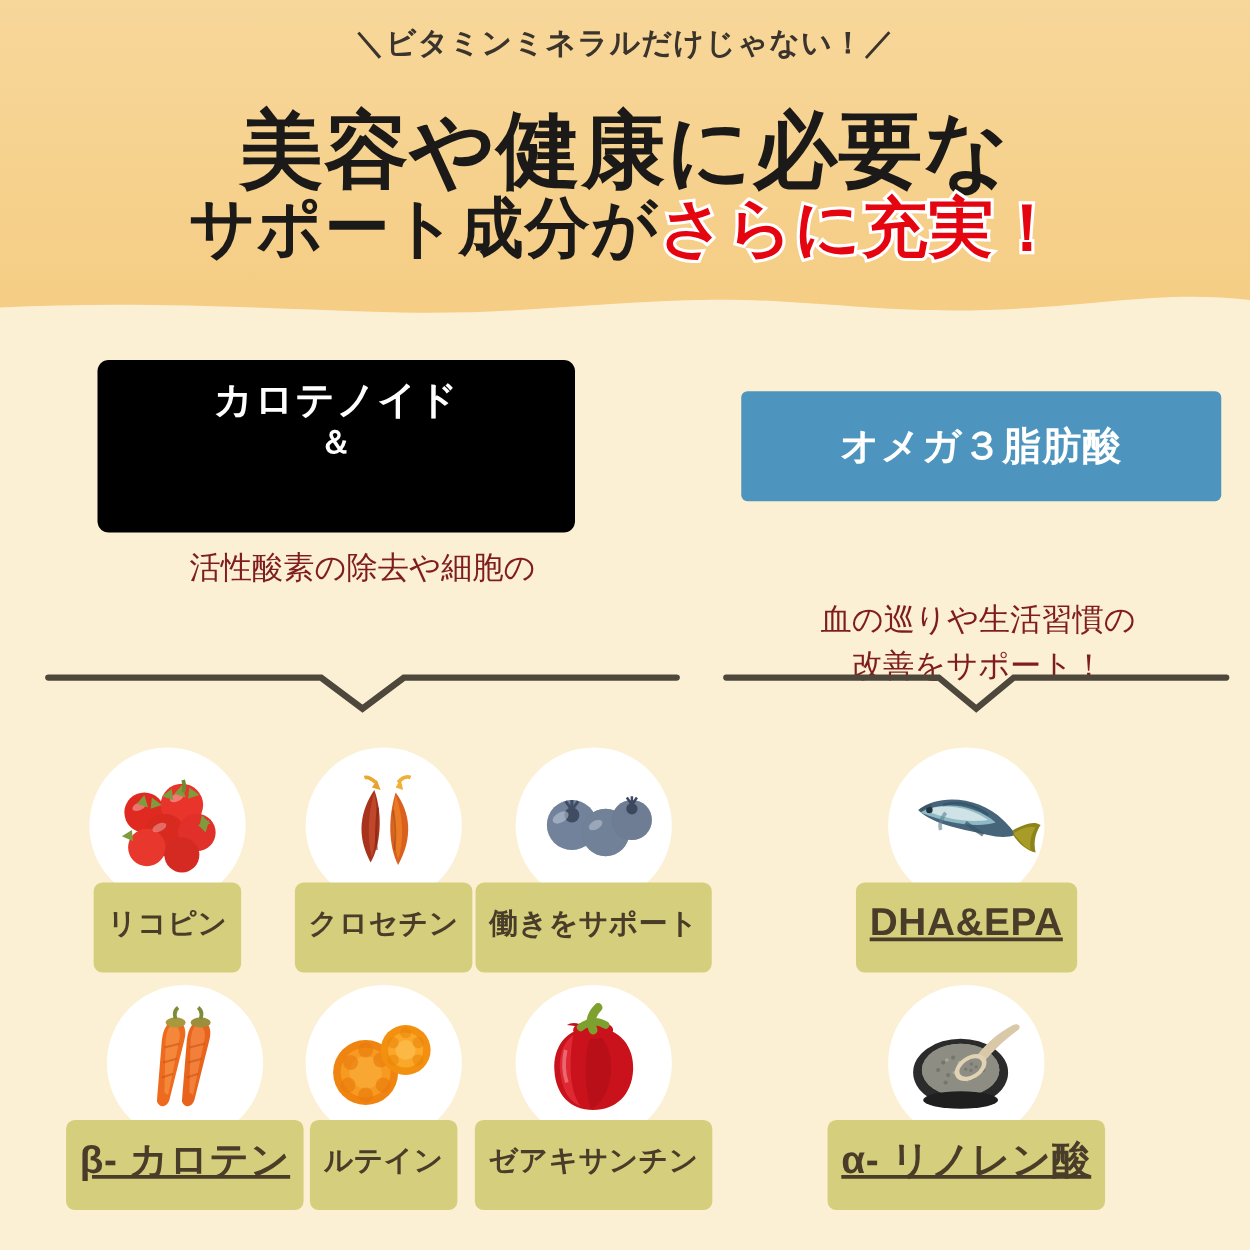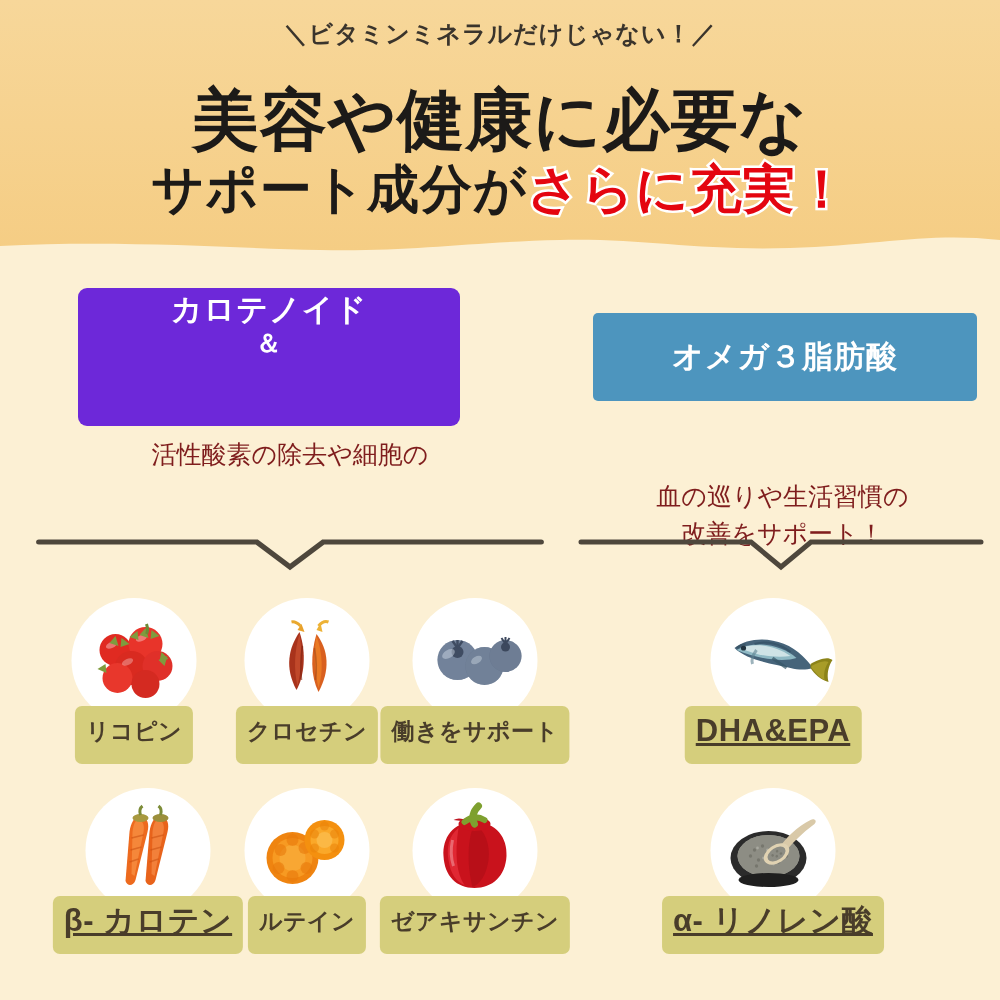--- a/index.html
+++ b/index.html
@@ -63,21 +63,21 @@
     width: 1000px;
     font-size: 67px;
     font-weight: 900;
     color: #1c1a18;
     letter-spacing: 1px;
     white-space: nowrap;
   }
   .headline2 {
     position: absolute;
     left: 0;
-    top: 155px;
+    top: 148px;
     width: 1000px;
     font-size: 52px;
     font-weight: 900;
     color: #1c1a18;
     letter-spacing: 1px;
     white-space: nowrap;
   }
   .headline2 .hl-red {
     color: #e40510;
     -webkit-text-stroke: 5px #ffffff;
@@ -100,25 +100,25 @@
     text-align: center;
     font-weight: 900;
     letter-spacing: 1px;
   }
   .cat-card.orange {
     position: absolute;
     left: 48px;
     top: 2px;
     width: 382px;
     height: 138px;
-    background: #6d28d9;
+    background: #000000;
     border-radius: 9px;
     font-size: 31px;
     line-height: 37px;
-    padding-top: 3px;
+    padding-top: 13px;
   }
   .cat-card.blue {
     position: absolute;
     left: 28px;
     top: 27px;
     width: 384px;
     height: 88px;
     background: #4d95be;
     border-radius: 5px;
     font-size: 31px;
@@ -187,21 +187,21 @@
     left: 50%;
     top: 108px;
     transform: translateX(-50%);
     background: #d5ce7c;
     color: #493d2a;
     border-radius: 7px;
     font-size: 23px;
     font-weight: 700;
     line-height: 42px;
     height: 50px;
-    padding: 4px 11px;
+    padding: 11px 11px;
     white-space: nowrap;
     letter-spacing: 0.5px;
   }
   .pill.latin {
     font-size: 31px;
     text-decoration: underline;
   }
 
   
   .col-left  .item.i0 { left: 18px; }

